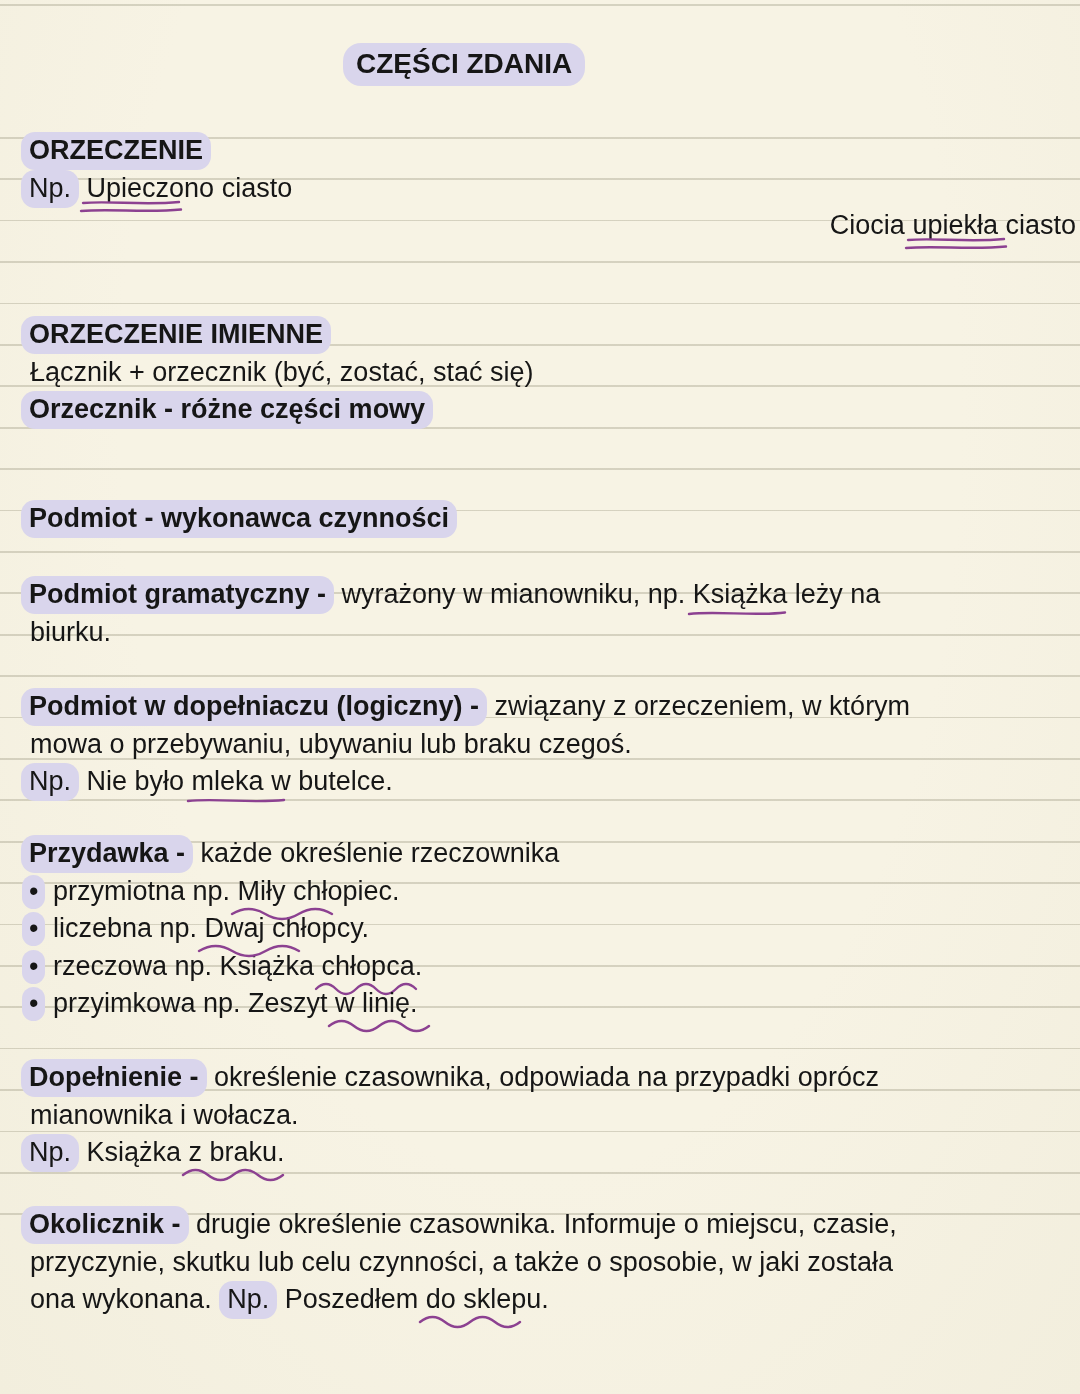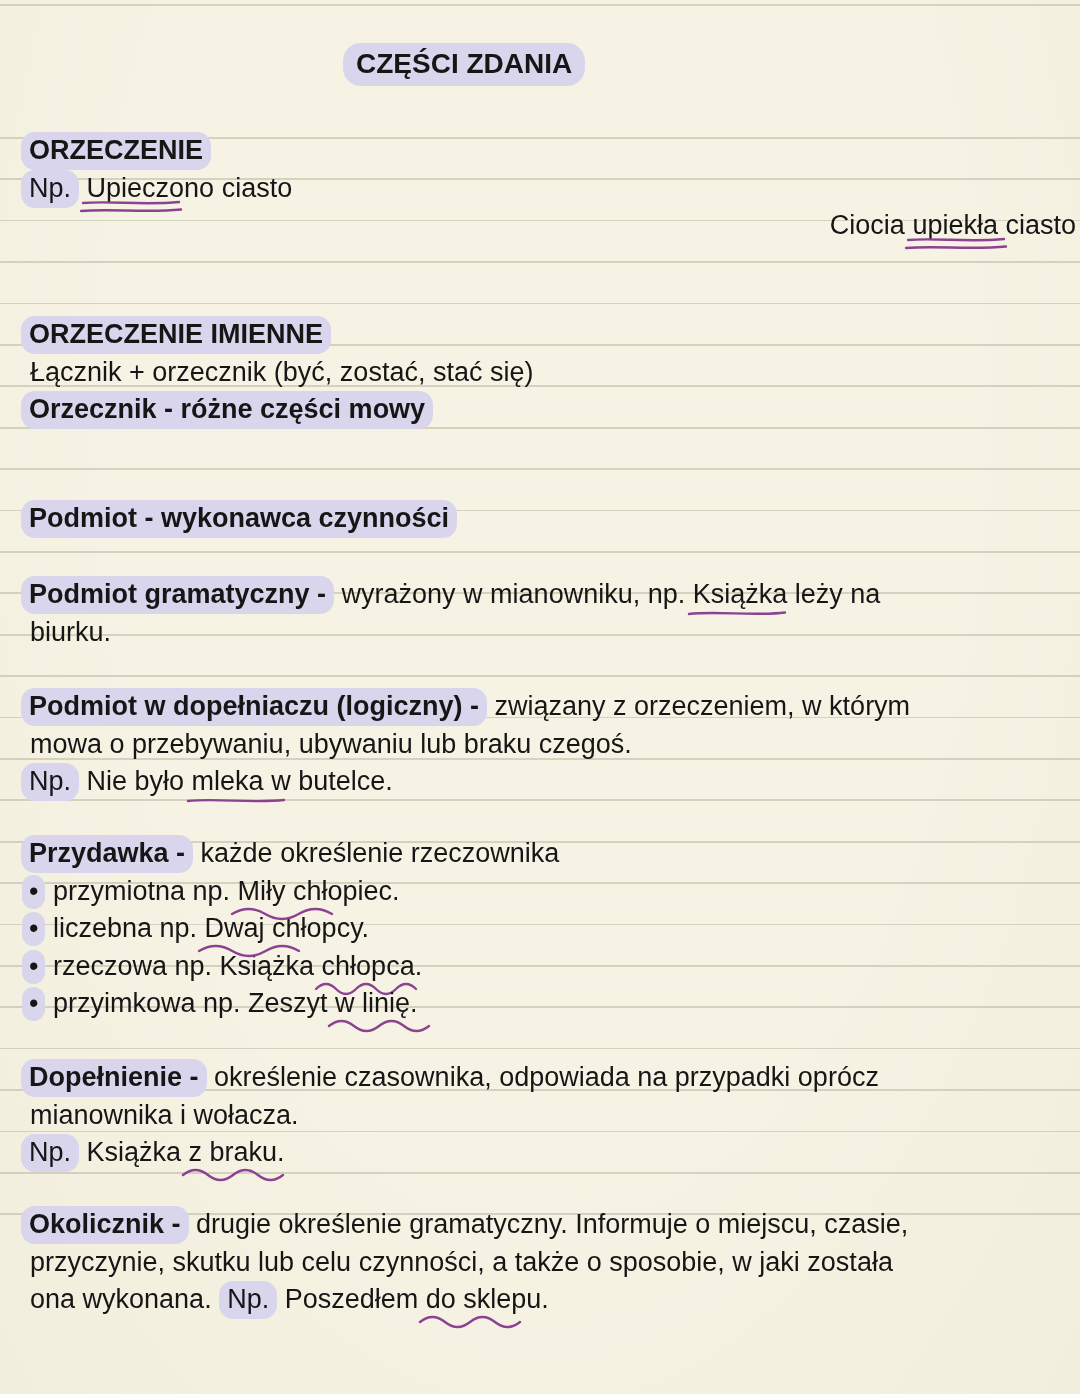--- a/index.html
+++ b/index.html
@@ -130,19 +130,19 @@
 
   <section class="sec" style="top:1059px">
     <div class="line"><span class="pill b">Dopełnienie -</span><span> określenie czasownika, odpowiada na przypadki oprócz</span></div>
     <div class="line"><span>mianownika i wołacza.</span></div>
     <div class="line"><span class="pill">Np.</span><span> Książka </span><span class="u"><span>z braku.</span><svg viewBox="0 0 100 17" preserveAspectRatio="none" aria-hidden="true">
             <path d="M0,12 Q12.5,2 25,12 T50,12 T75,12 T100,12"></path>
           </svg></span></div>
   </section>
 
   <section class="sec" style="top:1206px">
-    <div class="line"><span class="pill b">Okolicznik -</span><span> drugie określenie gramatyczny. Informuje o miejscu, czasie,</span></div>
+    <div class="line"><span class="pill b">Okolicznik -</span><span> drugie określenie czasownika. Informuje o miejscu, czasie,</span></div>
     <div class="line"><span>przyczynie, skutku lub celu czynności, a także o sposobie, w jaki została</span></div>
     <div class="line"><span>ona wykonana. </span><span class="pill mid">Np.</span><span> Poszedłem </span><span class="u"><span>do sklepu.</span><svg viewBox="0 0 100 17" preserveAspectRatio="none" aria-hidden="true">
             <path d="M0,12 Q12.5,2 25,12 T50,12 T75,12 T100,12"></path>
           </svg></span></div>
   </section>
 </div>
 
 </body></html>

